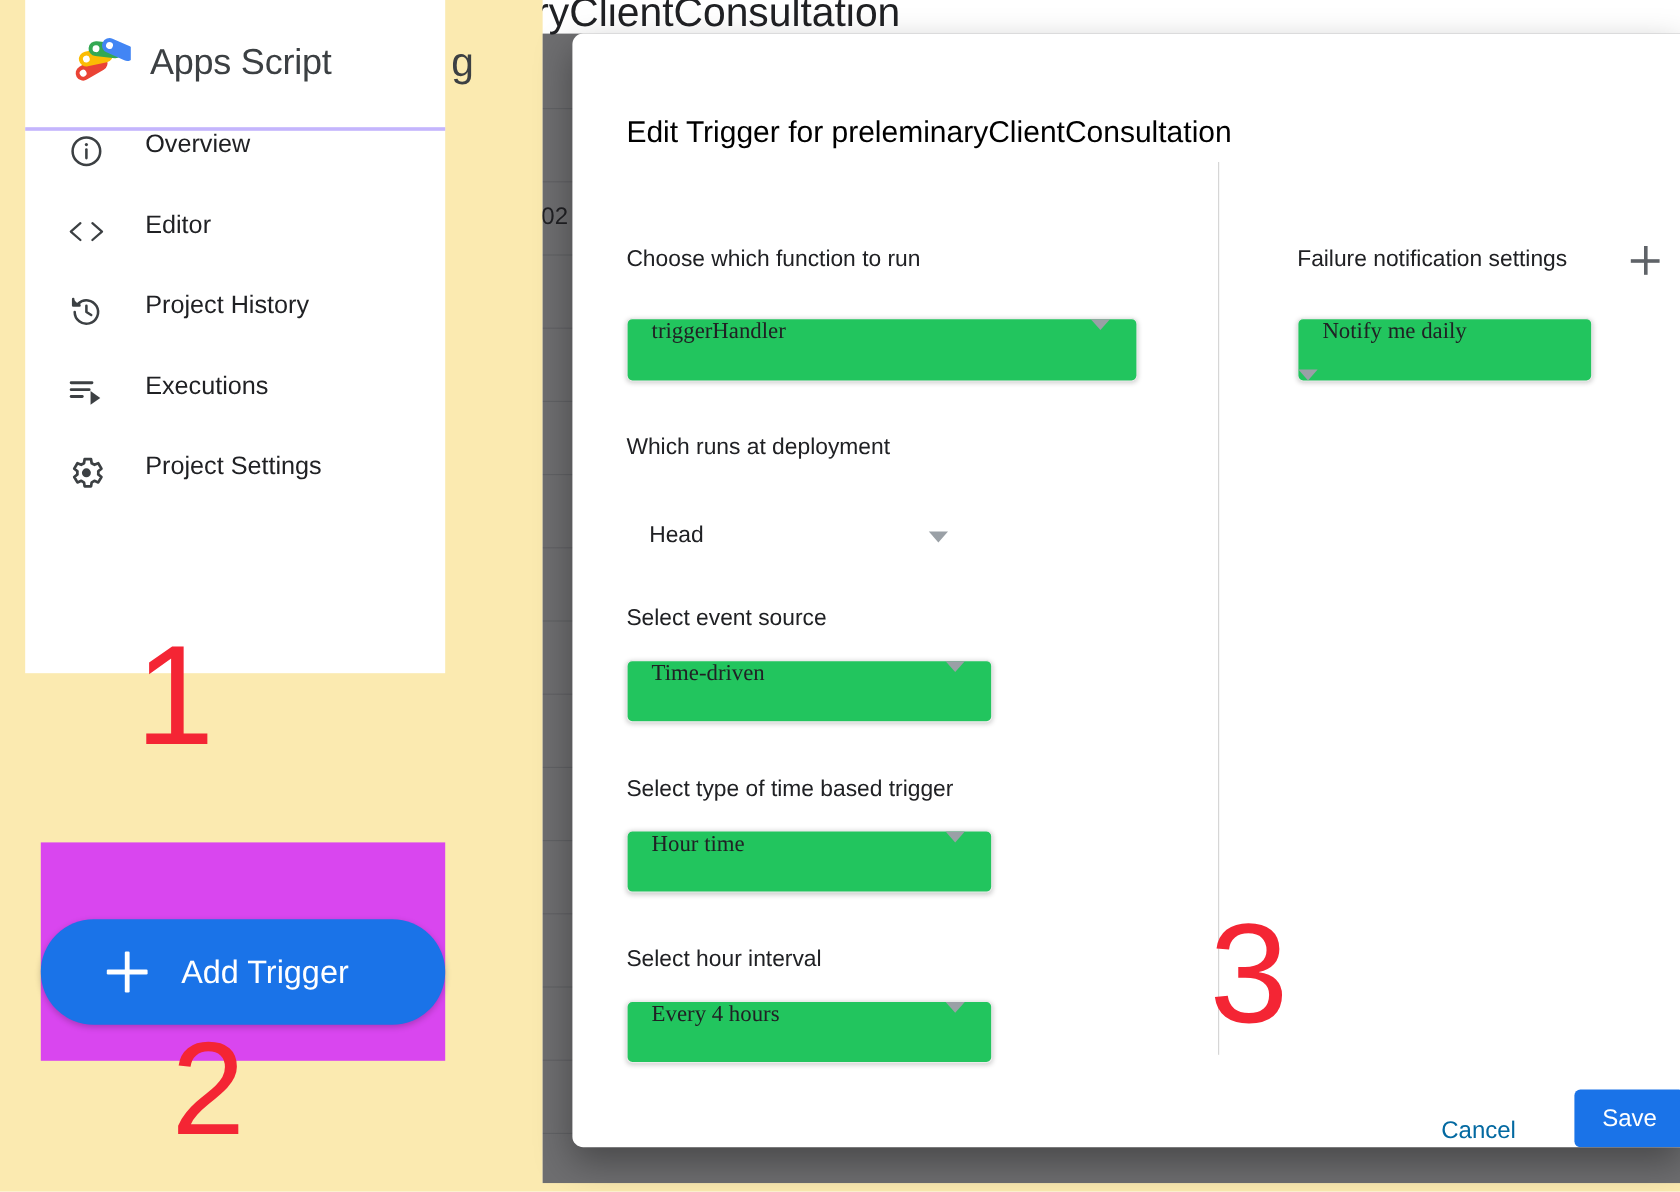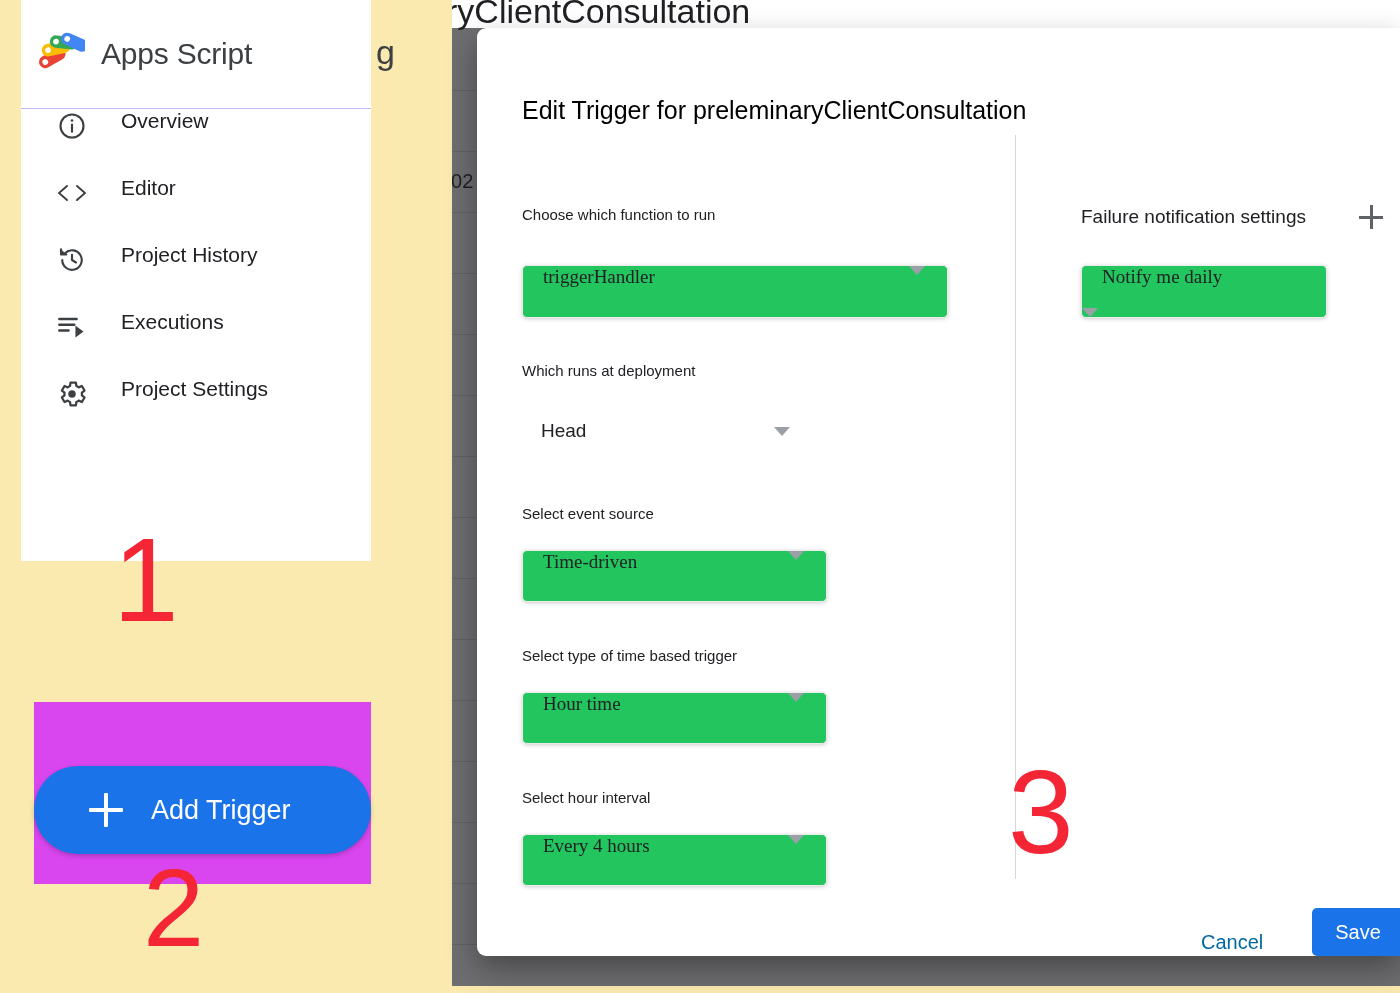--- a/index.html
+++ b/index.html
@@ -13,22 +13,22 @@
   }
 
   
   #sidebar-panel{
     position:absolute;left:21px;top:0;width:350px;height:561px;
     background:#ffffff;
     box-shadow:0 0 0 0 rgba(0,0,0,0);
   }
   #brand-row{
     height:109px;display:flex;align-items:center;
-    padding-left:14px;box-sizing:border-box;
-    border-bottom:1px solid #c4b5fd;
+    padding-left:38px;box-sizing:border-box;
+    border-bottom:3px solid #c4b5fd;
     position:relative;
   }
   #brand-logo{width:50px;height:44px;flex:0 0 auto;margin-right:16px;}
   #brand-title{
     font-size:30px;color:#3c4043;letter-spacing:-0.2px;
     font-family:"Liberation Sans", sans-serif;
   }
   #brand-cut{
     position:absolute;left:355px;top:33px;
     font-size:34px;color:#3c4043;
@@ -116,21 +116,21 @@
     font-size:25px;color:#000000;white-space:nowrap;
   }
 
   #dlg-divider{
     position:absolute;left:538px;top:107px;width:1px;height:744px;
     background:#d6d6d6;
   }
 
   
   .field-label{
-    font-size:15px;color:#202124;margin-bottom:0;
+    font-size:19px;color:#202124;margin-bottom:0;
   }
   .sel-box{
     background:#22c55e;border:1px solid #ebebeb;border-radius:5px;
     box-shadow:0 1px 4px rgba(0,0,0,0.20);
     display:flex;align-items:flex-start;
     box-sizing:border-box;
     cursor:pointer;
     font-family:Liberation Serif, serif;
   }
   .sel-val{
@@ -144,21 +144,21 @@
   }
   .sel-plain{
     display:flex;align-items:center;cursor:pointer;width:290px;
   }
   .sel-plain .sel-val{padding-left:19px;}
 
   #f1-label{position:absolute;left:45px;top:178px;}
   #f1-box{position:absolute;left:45px;top:237px;width:426px;height:53px;}
 
   #f2-label{position:absolute;left:45px;top:334px;}
-  #f2-plain{position:absolute;left:45px;top:392px;}
+  #f2-plain{position:absolute;left:45px;top:408px;}
 
   #f3-label{position:absolute;left:45px;top:477px;}
   #f3-box{position:absolute;left:45px;top:522px;width:305px;height:52px;}
 
   #f4-label{position:absolute;left:45px;top:619px;}
   #f4-box{position:absolute;left:45px;top:664px;width:305px;height:52px;}
 
   #f5-label{position:absolute;left:45px;top:761px;}
   #f5-box{position:absolute;left:45px;top:806px;width:305px;height:52px;}
 

